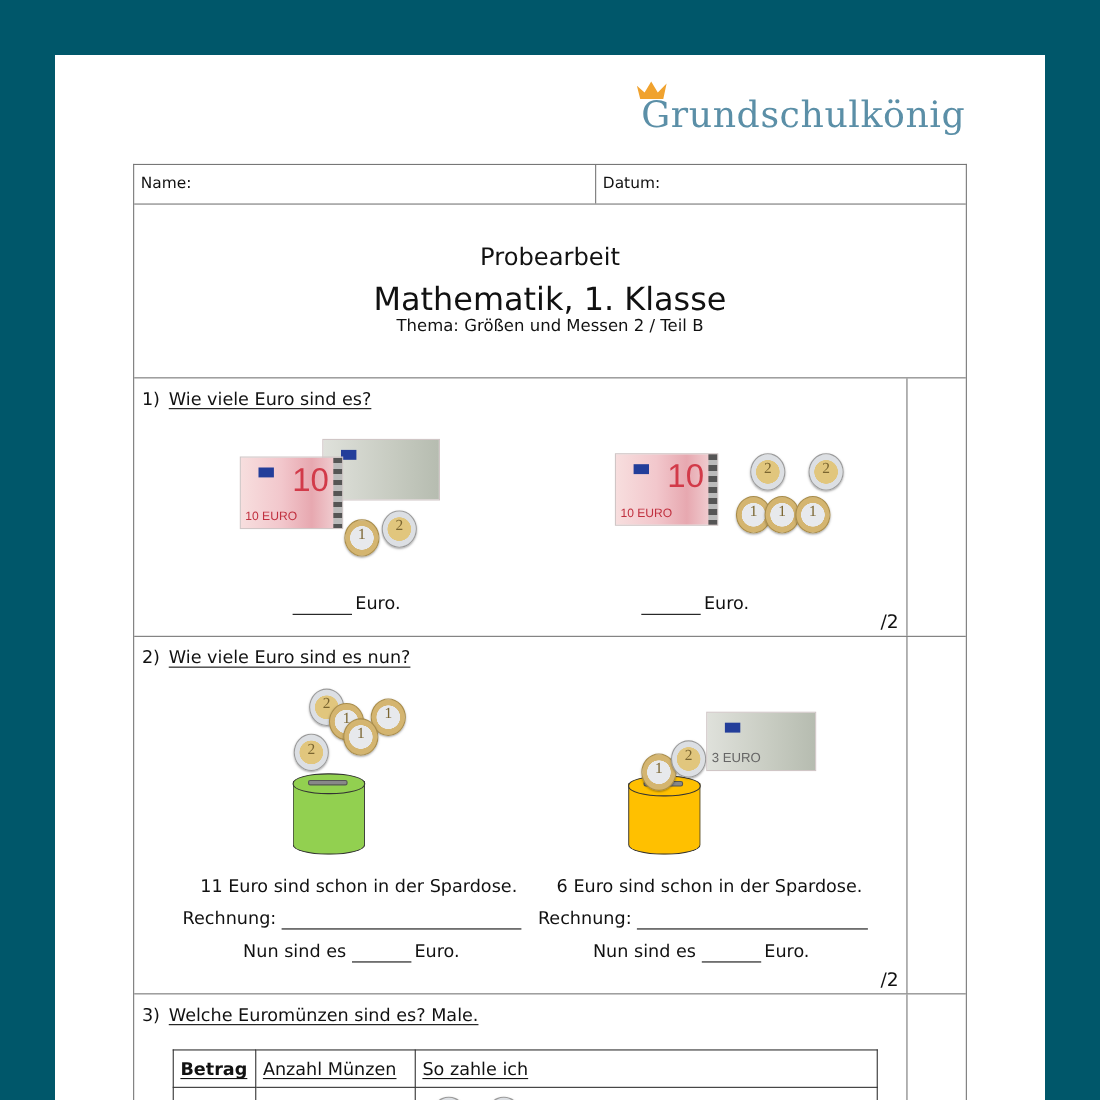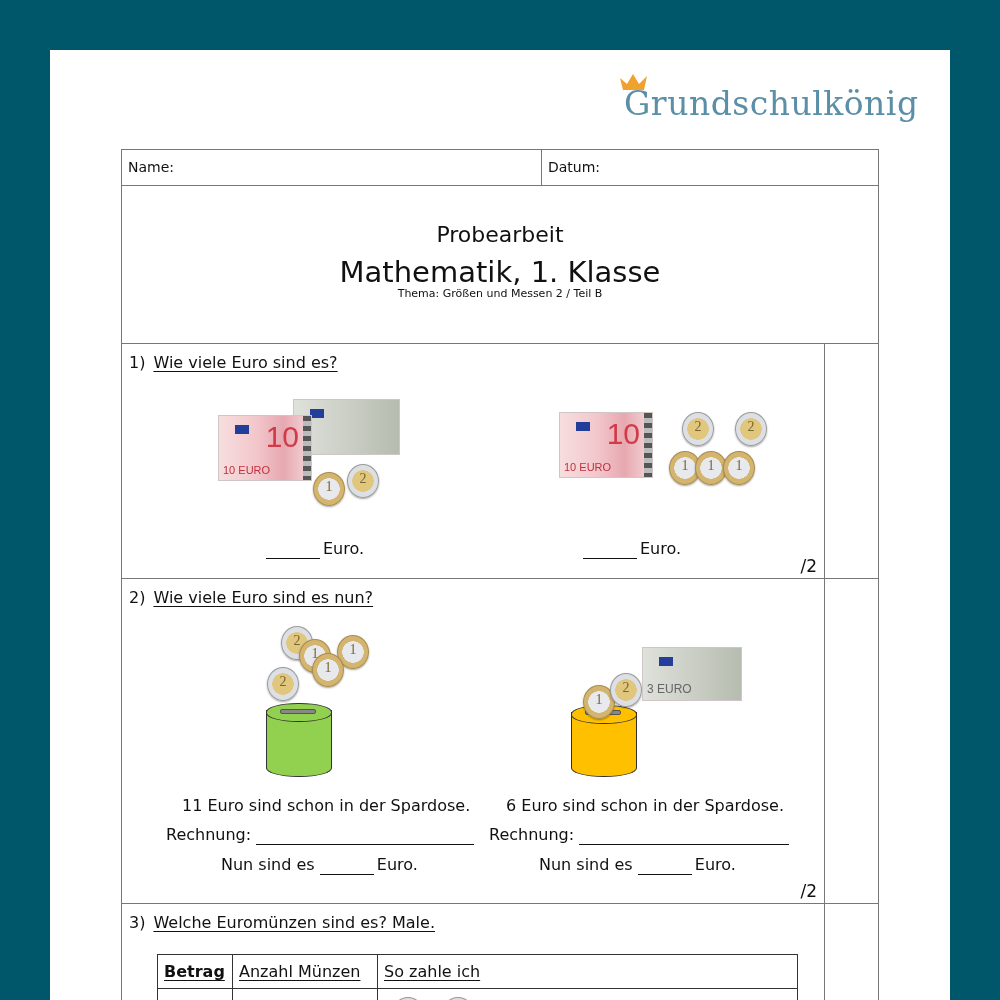--- a/index.html
+++ b/index.html
@@ -1,31 +1,31 @@
 <!DOCTYPE html>
 <html><head>
 <meta charset="utf-8">
 <style>
   html, body { margin:0; padding:0; }
   body { width:1000px; height:1000px; background:#00576a; position:relative; overflow:hidden; font-family:"DejaVu Sans", sans-serif; color:#111; }
   .paper { position:absolute; left:50px; top:50px; width:900px; height:950px; background:#fff; }
-  .logo { position:absolute; left:620px; top:70px; width:330px; height:60px; }
+  .logo { position:absolute; left:579px; top:70px; width:330px; height:60px; }
   .logo-text { position:absolute; left:4px; top:14px; font-family:"DejaVu Serif", serif; font-size:33px; color:#5b8fa7; letter-spacing:0.5px; }
   .crown { position:absolute; left:0; top:2px; }
   .sheet { position:absolute; left:121px; top:149px; width:756px; border:1px solid #777; border-bottom:none; }
   .row { position:absolute; border-bottom:1px solid #777; left:0; right:0; }
   .hw { font-family:"DejaVu Sans", sans-serif; }
   .name-row { top:0; height:35px; }
   .name-cell { position:absolute; left:6px; top:9px; font-size:14px;text-align:center; }
   .datum-div { position:absolute; left:419px; top:0; bottom:0; border-left:1px solid #777; }
   .datum-cell { position:absolute; left:426px; top:9px; font-size:14px; }
   .title-row { top:36px; height:157px; }
   .t1 { position:absolute; left:0; right:0; top:36px; text-align:center; font-size:22px; }
   .t2 { position:absolute; left:0; right:0; top:69px; text-align:center; font-size:29px; }
-  .t3 { position:absolute; left:0; right:0; top:101px; text-align:center; font-size:11px; }
+  .t3 { position:absolute; left:0; right:0; top:101px; text-align:center; font-size:15px; }
   .score-col { position:absolute; left:702px; top:0; bottom:0; border-left:1px solid #777; }
   .score { position:absolute; right:8px; bottom:2px; font-size:17px; }
   .task { position:absolute; left:0; right:0; border-bottom:1px solid #777; }
   .task1 { top:194px; height:234px; }
   .task2 { top:429px; height:324px; }
   .task3 { top:754px; height:200px; border-bottom:none; }
   .q { position:absolute; left:7px; top:9px; font-size:16px;text-align:center; }
   .q .num { margin-right:8px; }
   .q .txt { text-decoration:underline; text-underline-offset:3px; }
   .ans { position:absolute; font-size:16px; }

